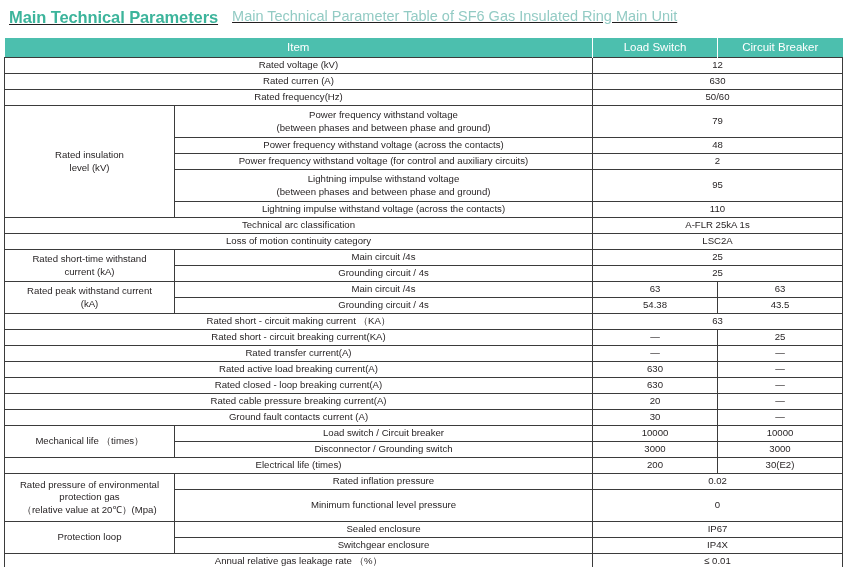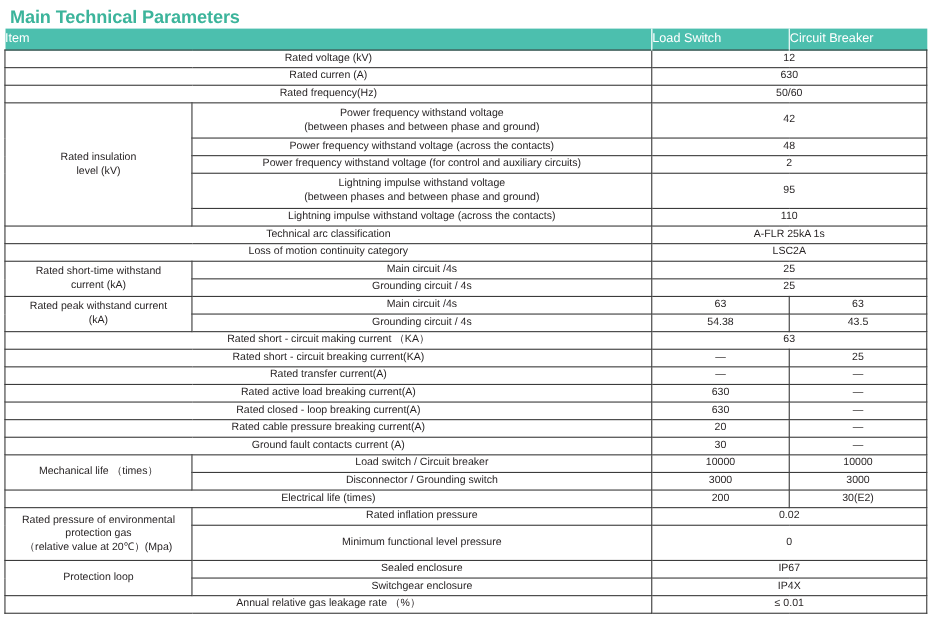--- a/index.html
+++ b/index.html
@@ -10,23 +10,24 @@
   body {
     width: 846px; height: 567px;
     font-family: "Liberation Sans", sans-serif;
     color: #231f20;
     overflow: hidden;
   }
 
   
   #heading {
     display: flex;
-    align-items: flex-end;
+    align-items: flex-start;
     padding: 8px 0 0 9px;
-    height: 26px;
+    height: 38px;
+    text-decoration: underline;
   }
   #heading .main-title {
     font-size: 16.5px;
     font-weight: bold;
     color: #3cb49b;
     letter-spacing: -0.1px;
     white-space: nowrap;
   }
   #heading .sub-title {
     font-size: 14.5px;
@@ -50,21 +51,21 @@
   #param-table col.c-cb   { width: 125px; }
 
   #param-table th {
     background: #4cbfae;
     color: #ffffff;
     font-weight: normal;
     font-size: 11.5px;
     height: 19px;
     line-height: 19px;
     padding: 0;
-    text-align: left;
+    text-align: center;
     border: none;
   }
   #param-table th.div-l { border-left: 1px solid #ffffff; margin-left: 38px; }
 
   #param-table td {
     border: 1px solid #3b3b3b;
     padding: 1px 2px;
     text-align: center;
     vertical-align: middle;
     line-height: 1.28;
@@ -72,20 +73,21 @@
   }
   #param-table td.lbl { }
   #param-table td.grp { }
   #param-table tr.h2 td { height: 32px; }
 </style>
 </head>
 <body>
 
 <div id="heading">
   <span class="main-title">Main Technical Parameters</span>
+  <span class="sub-title">Main Technical Parameter Table of SF6 Gas Insulated Ring Main Unit</span>
 </div>
 
 <table id="param-table">
   <colgroup>
     <col class="c-lbl1">
       <col class="c-lbl2">
       <col class="c-ls">
       <col class="c-cb">
   </colgroup>
   <thead>
@@ -104,21 +106,21 @@
         <td class="lbl" colspan="2">Rated curren (A)</td>
         <td class="val" colspan="2">630</td>
       </tr>
       <tr>
         <td class="lbl" colspan="2">Rated frequency(Hz)</td>
         <td class="val" colspan="2">50/60</td>
       </tr>
       <tr class="h2">
         <td class="grp" rowspan="5">Rated insulation<br>level (kV)</td>
         <td class="lbl">Power frequency withstand voltage<br>(between phases and between phase and ground)</td>
-        <td class="val" colspan="2">42</td>
+        <td class="val" colspan="2">79</td>
       </tr>
       <tr>
         <td class="lbl">Power frequency withstand voltage (across the contacts)</td>
         <td class="val" colspan="2">48</td>
       </tr>
       <tr>
         <td class="lbl">Power frequency withstand voltage (for control and auxiliary circuits)</td>
         <td class="val" colspan="2">2</td>
       </tr>
       <tr class="h2">

